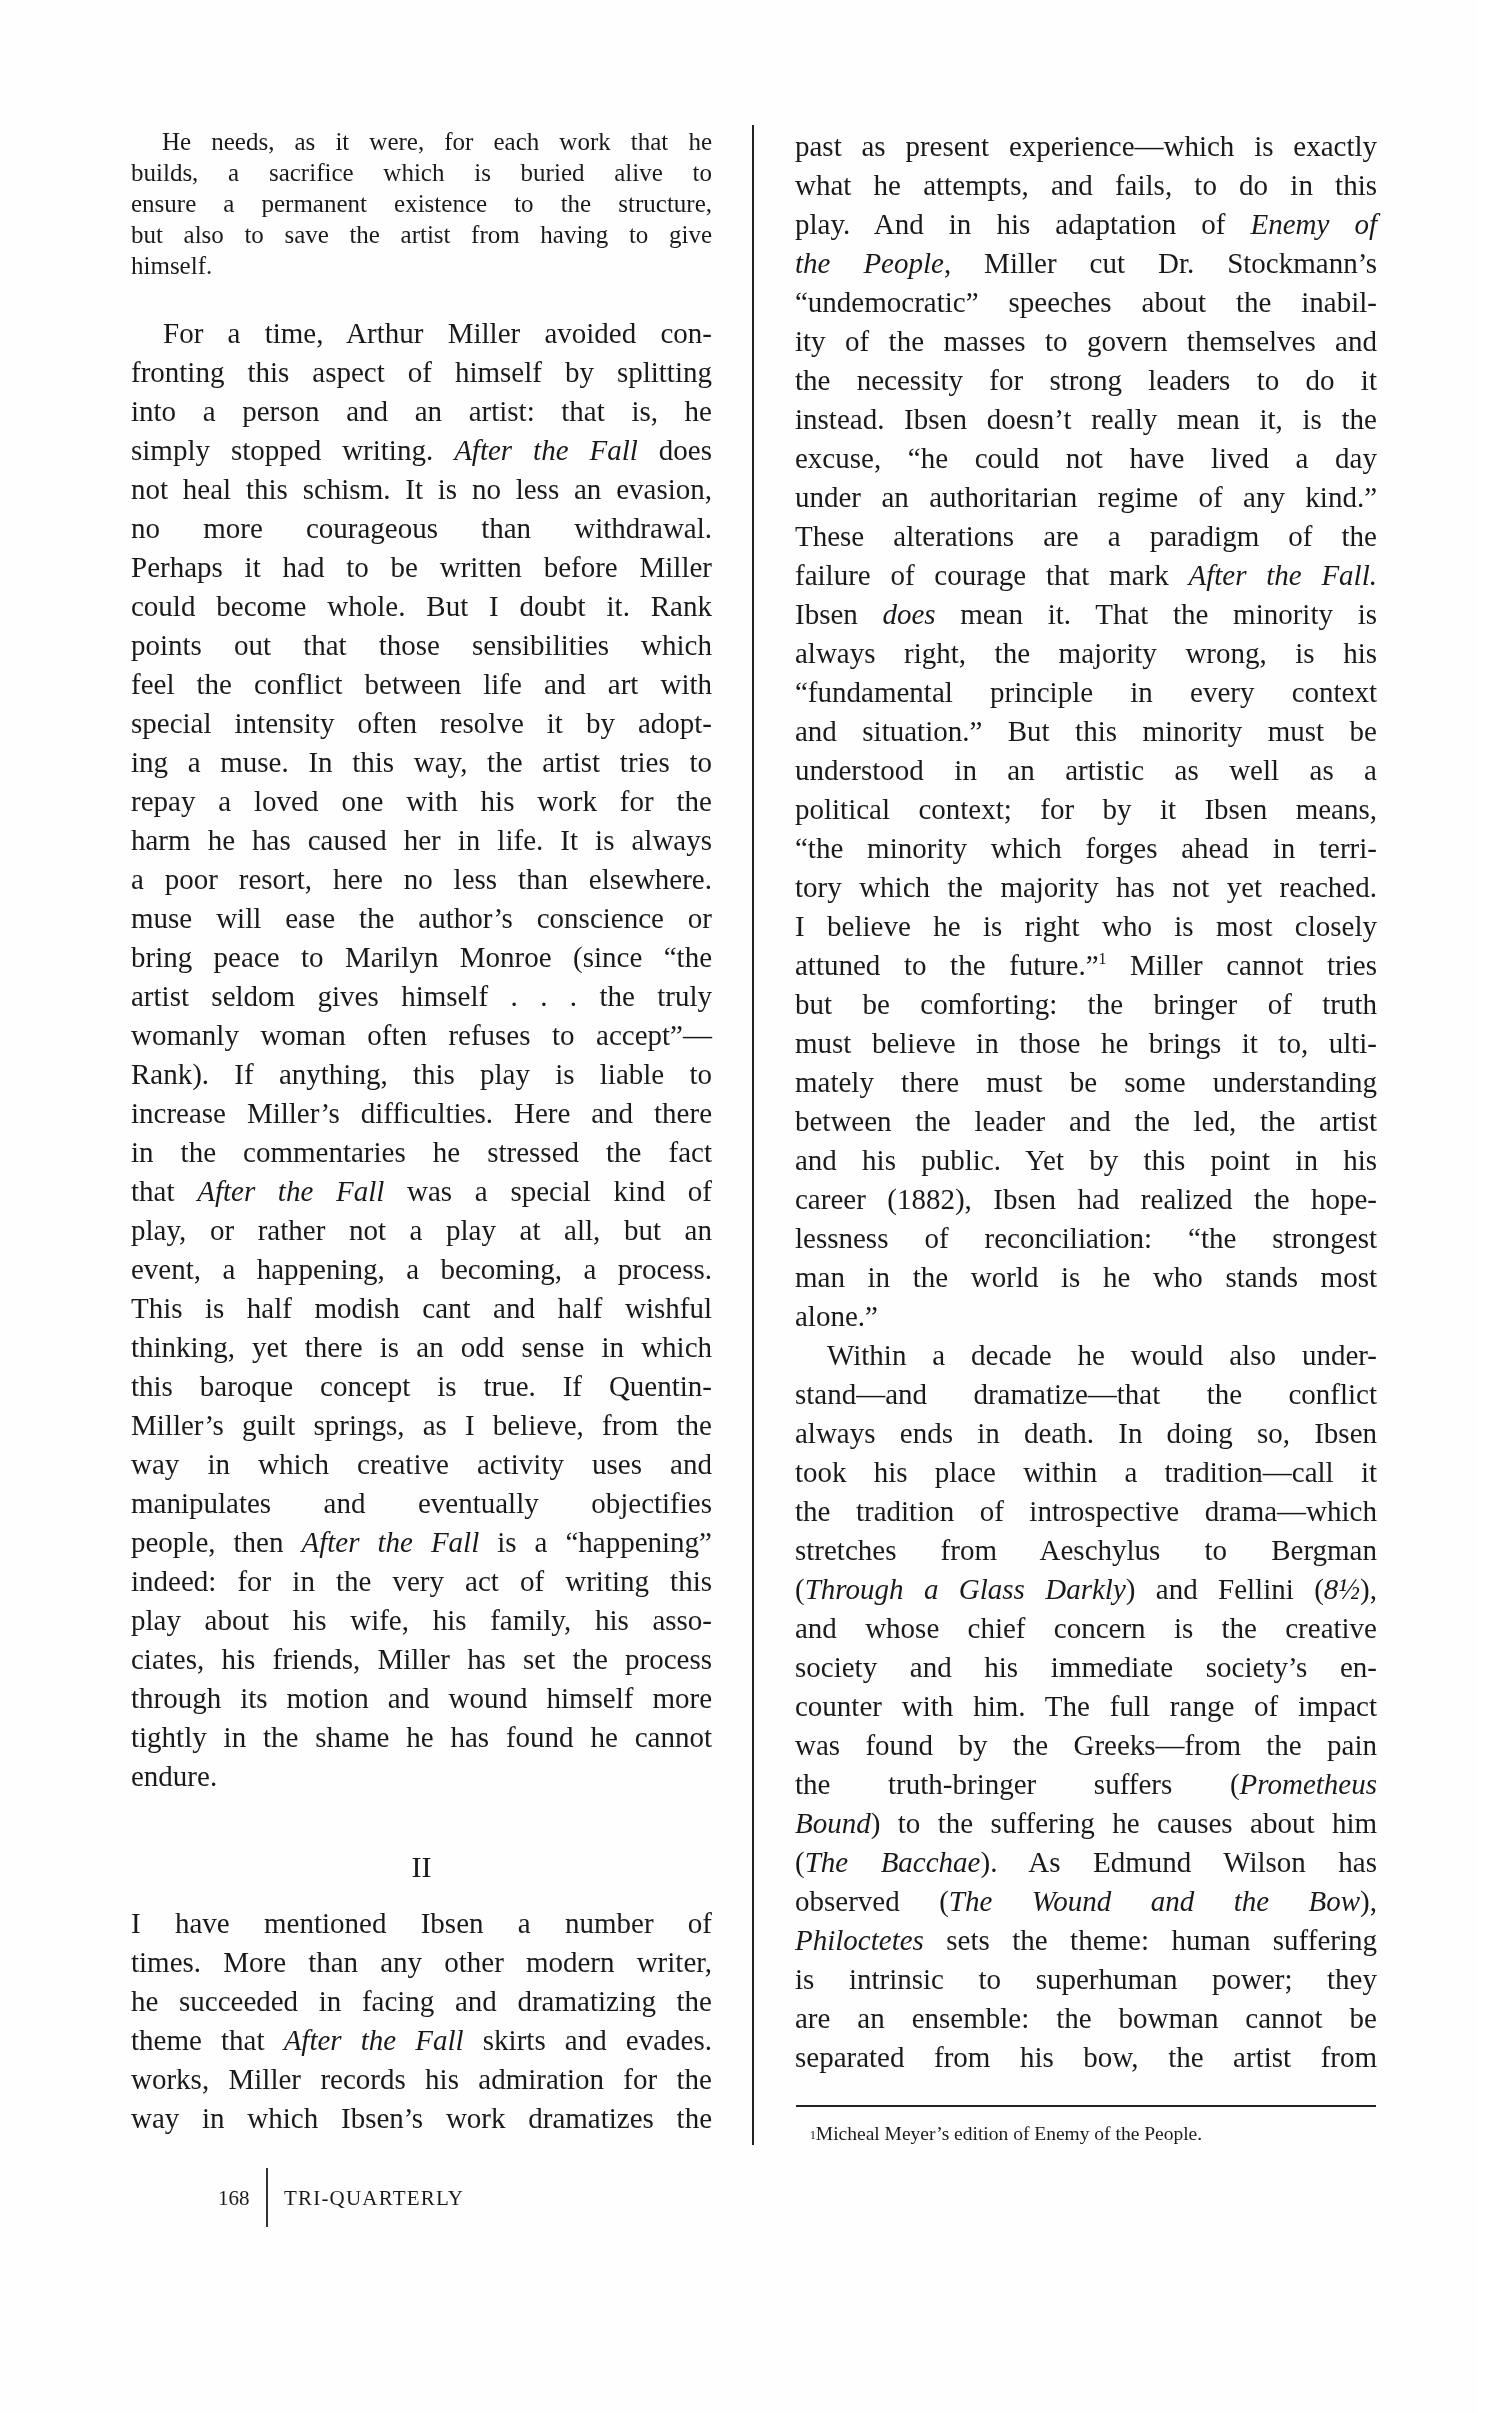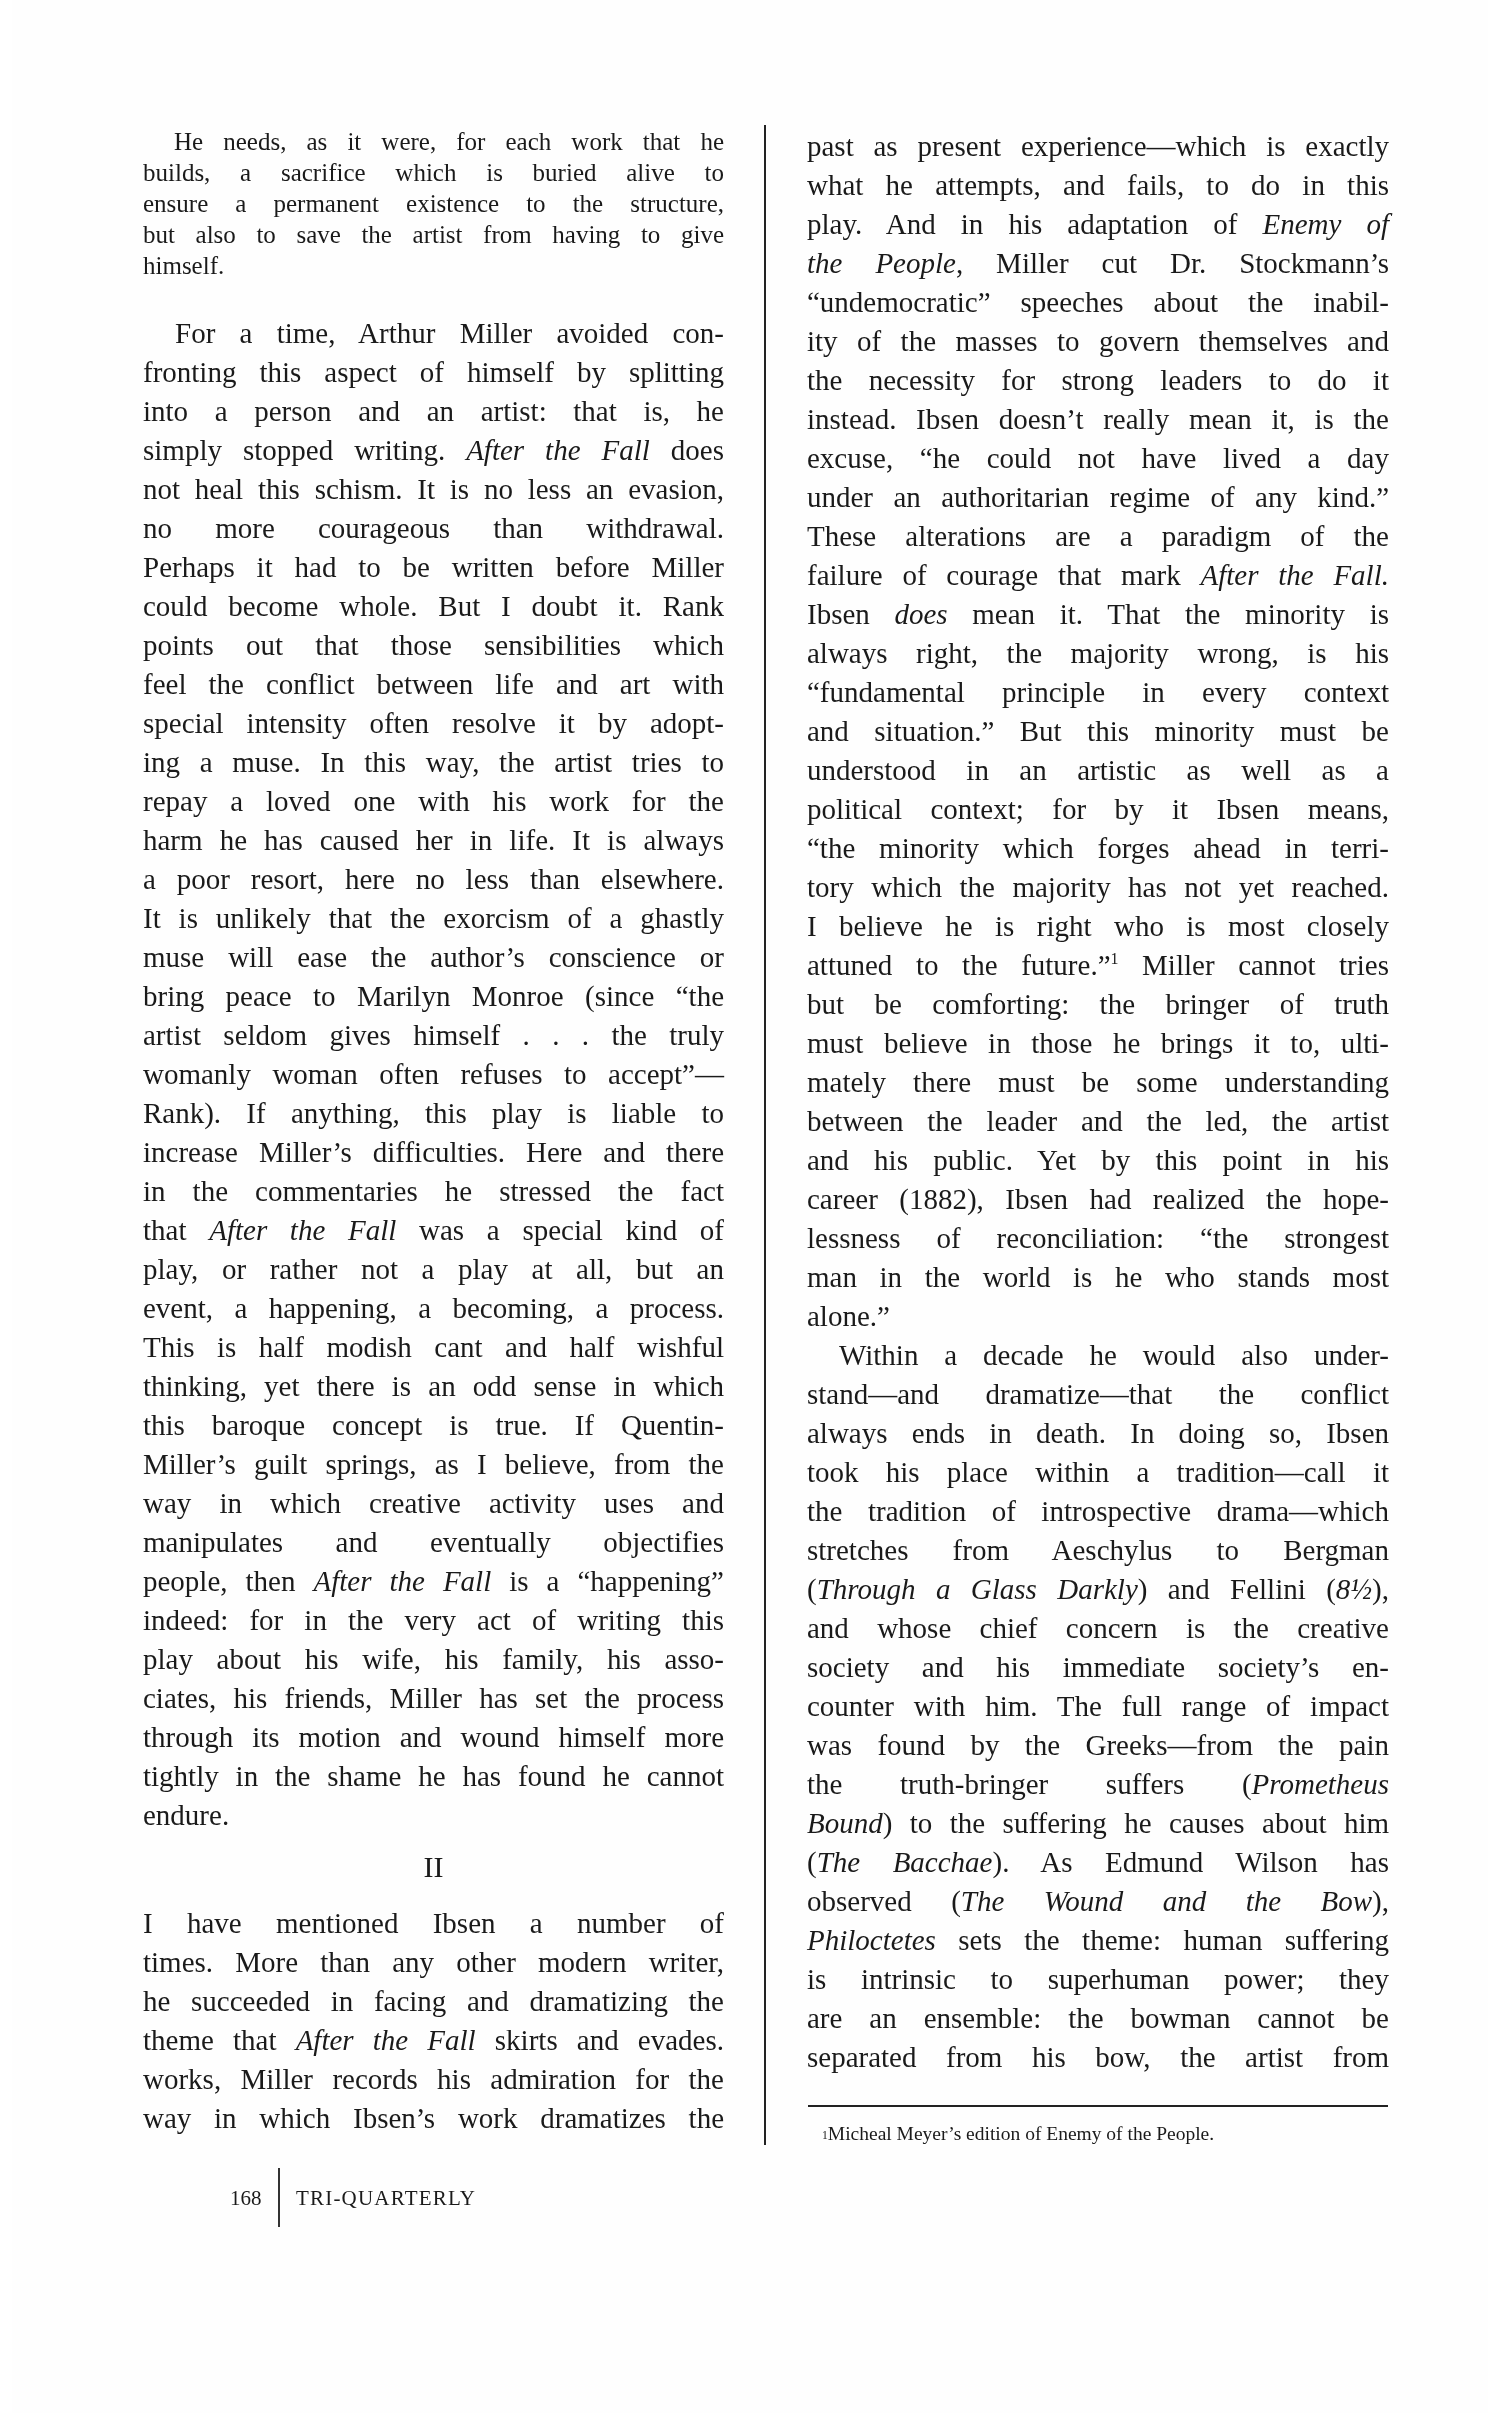--- a/index.html
+++ b/index.html
@@ -1,21 +1,21 @@
 <!DOCTYPE html>
 <html style="font-size:12.5px"><head>
 <meta charset="utf-8">
 <style>
   html, body { margin: 0; padding: 0; background: #ffffff; }
   body {
     width: 1506px; height: 2413px; position: relative; overflow: hidden;
     font-family: "Liberation Serif", "DejaVu Serif", serif;
     color: #1a1a1a;
   }
-  .page { position: absolute; left: 12px; top: 0; width: 1476px; height: 2413px; background: #fefefe; }
+  .page { position: absolute; left: 0; top: 0; width: 1476px; height: 2413px; background: #fefefe; }
   .col { position: absolute; }
   .col-left { left: 131px; width: 581px; }
   .col-right { left: 795px; width: 582px; }
   .line {
     display: block; white-space: nowrap; overflow: visible;
     text-align: justify; text-align-last: justify;
   }
   .line.last { text-align-last: left; }
   .line.indent { padding-left: 32px; }
   .body-text { font-size: 29px; line-height: 39px; }
@@ -58,21 +58,20 @@
       <div class="line"><span>no more courageous than withdrawal.</span></div>
       <div class="line"><span>Perhaps it had to be written before Miller</span></div>
       <div class="line"><span>could become whole. But I doubt it. Rank</span></div>
       <div class="line"><span>points out that those sensibilities which</span></div>
       <div class="line"><span>feel the conflict between life and art with</span></div>
       <div class="line"><span>special intensity often resolve it by adopt-</span></div>
       <div class="line"><span>ing a muse. In this way, the artist tries to</span></div>
       <div class="line"><span>repay a loved one with his work for the</span></div>
       <div class="line"><span>harm he has caused her in life. It is always</span></div>
       <div class="line"><span>a poor resort, here no less than elsewhere.</span></div>
-      <div class="line"><span>It is unlikely that the exorcism of a ghastly</span></div>
       <div class="line"><span>muse will ease the author’s conscience or</span></div>
       <div class="line"><span>bring peace to Marilyn Monroe (since “the</span></div>
       <div class="line"><span>artist seldom gives himself . . . the truly</span></div>
       <div class="line"><span>womanly woman often refuses to accept”—</span></div>
       <div class="line"><span>Rank). If anything, this play is liable to</span></div>
       <div class="line"><span>increase Miller’s difficulties. Here and there</span></div>
       <div class="line"><span>in the commentaries he stressed the fact</span></div>
       <div class="line"><span>that </span><i>After the Fall</i><span> was a special kind of</span></div>
       <div class="line"><span>play, or rather not a play at all, but an</span></div>
       <div class="line"><span>event, a happening, a becoming, a process.</span></div>

